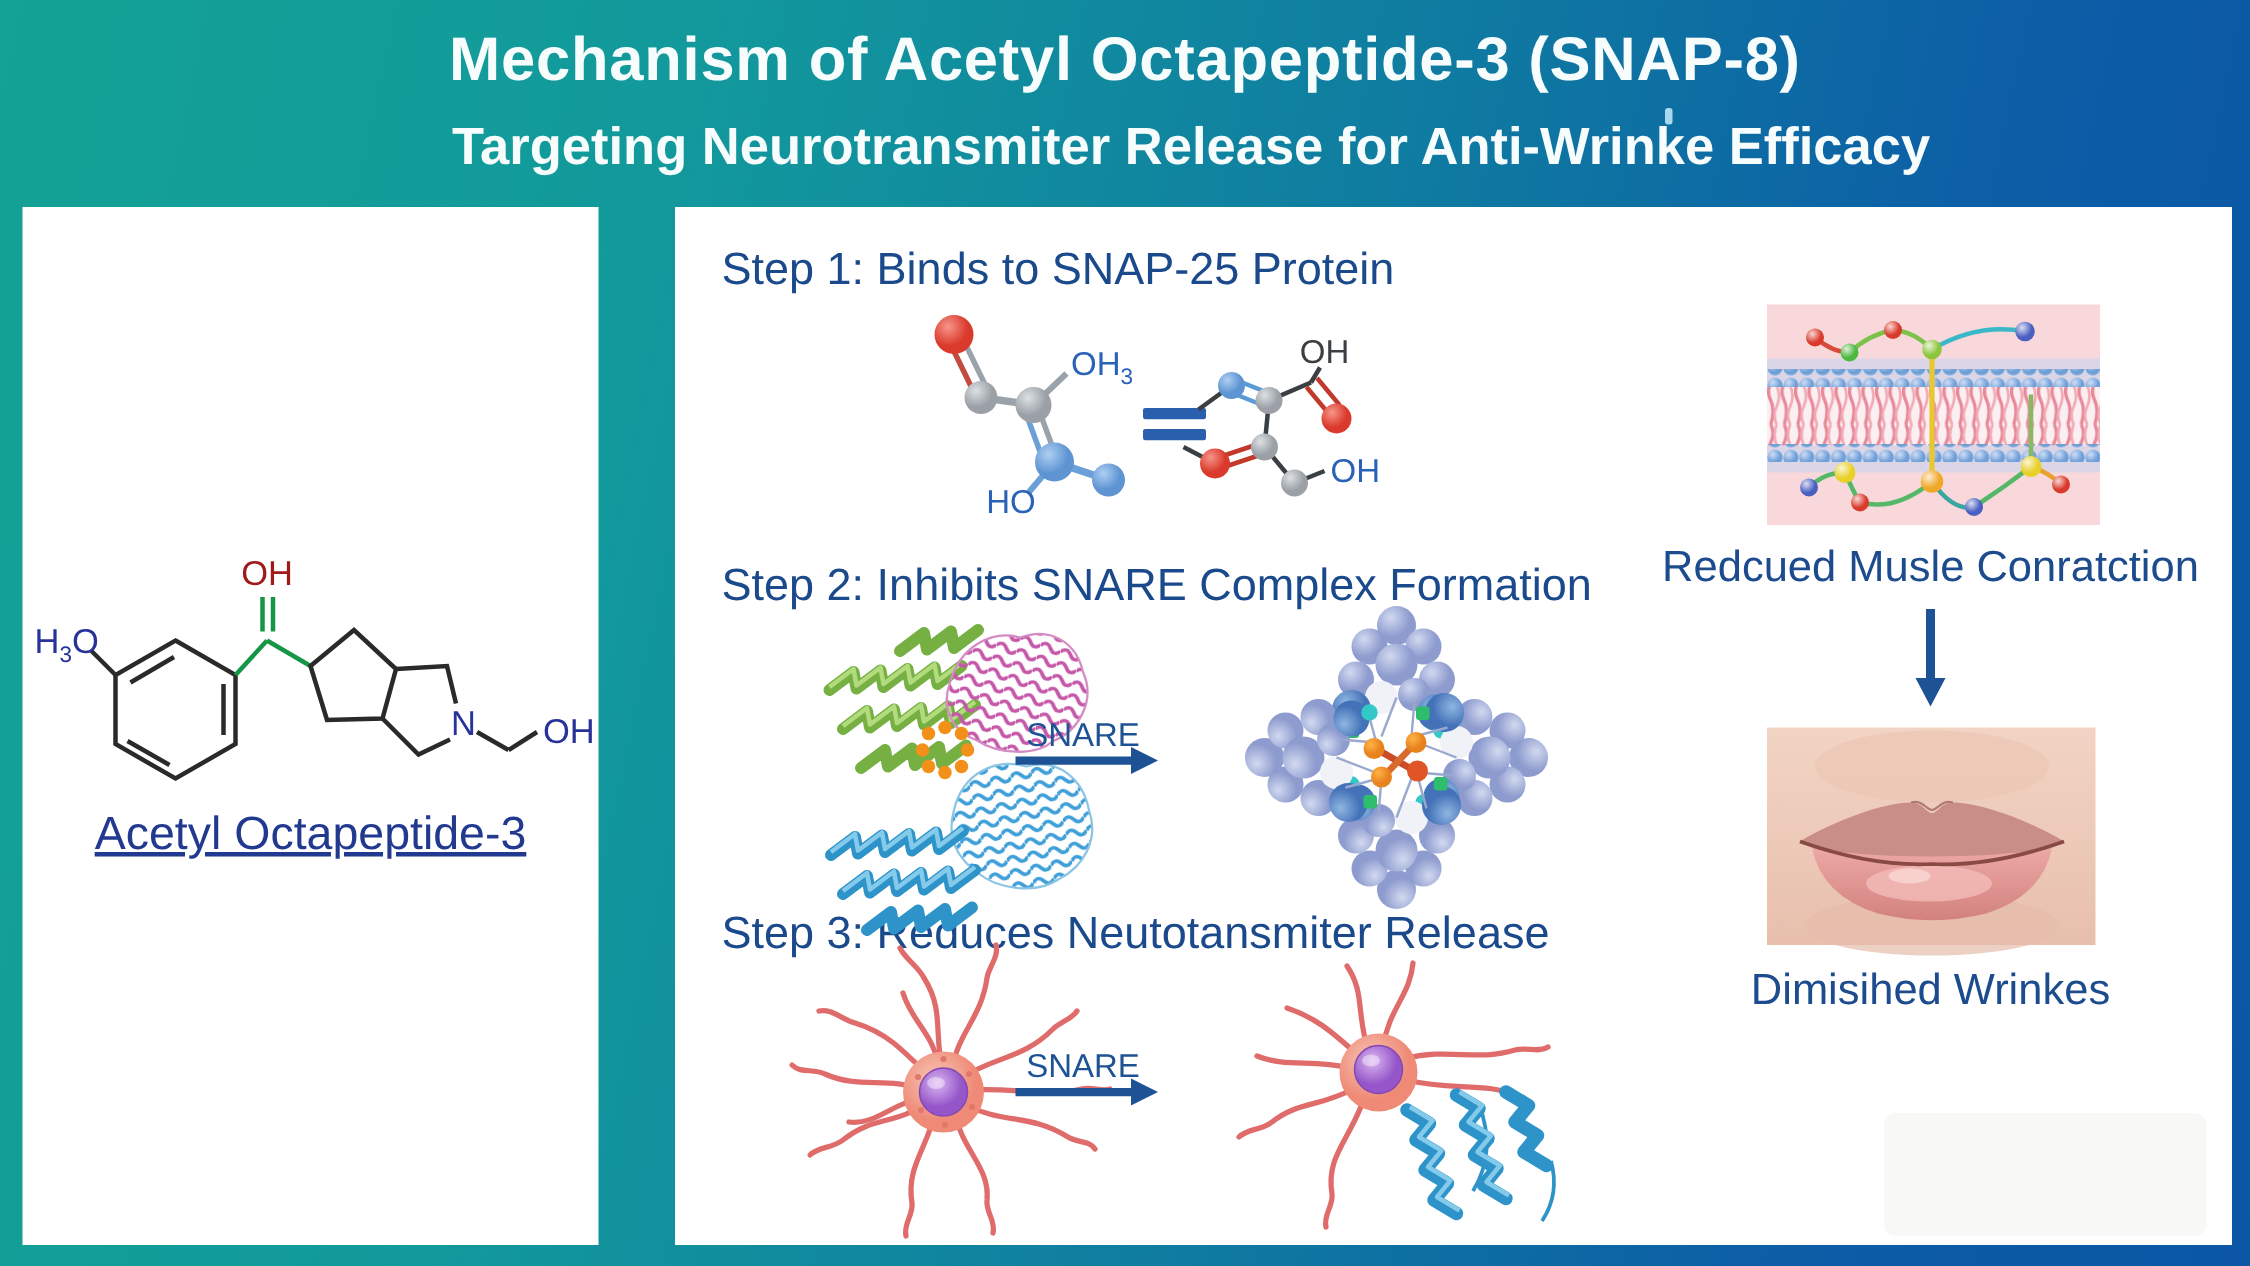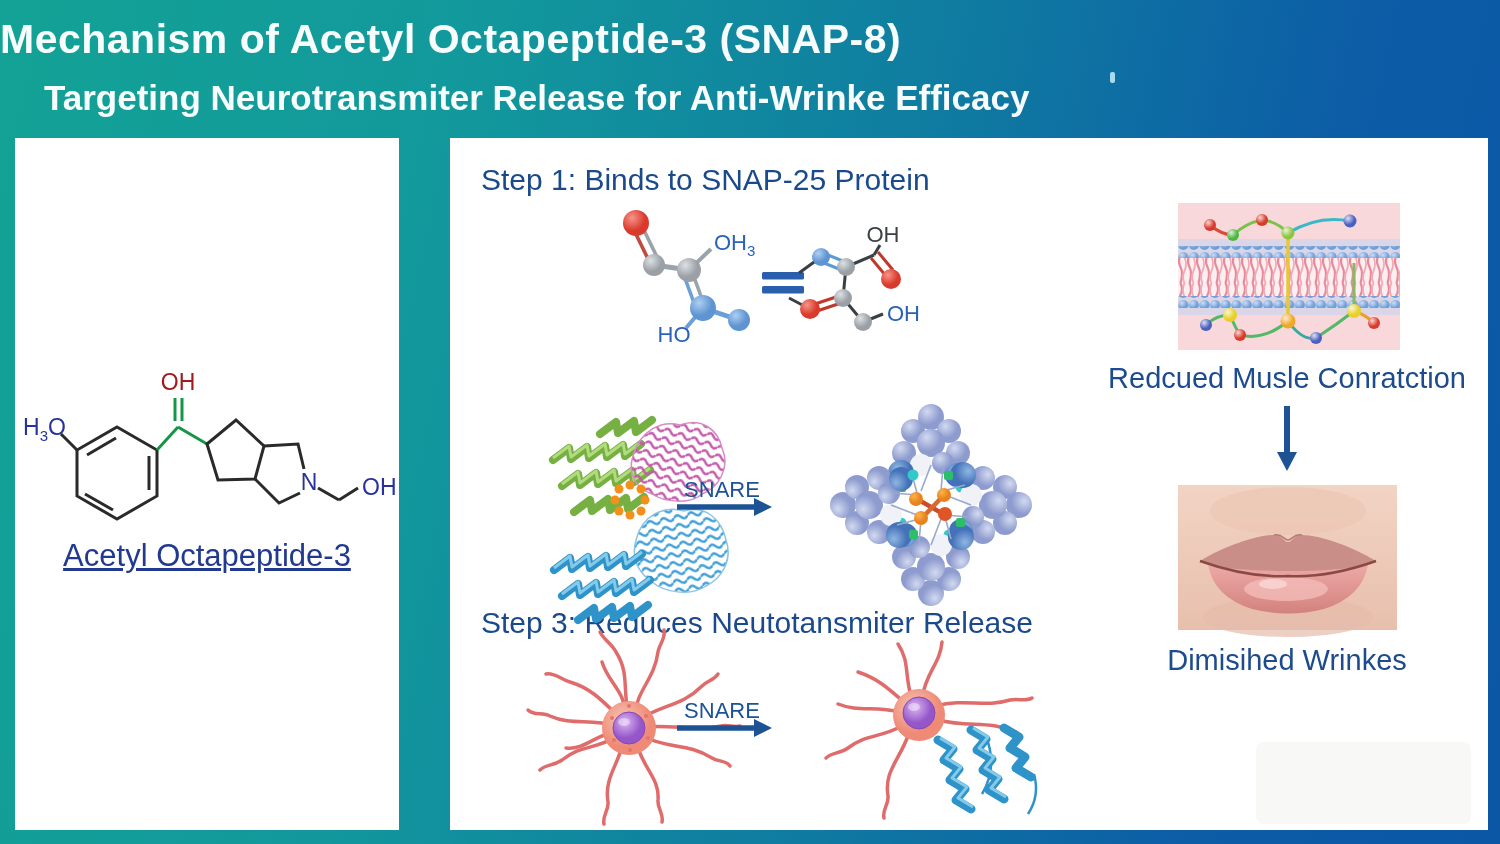--- a/index.html
+++ b/index.html
@@ -1,19 +1,19 @@
 <!DOCTYPE html>
 <html><head>
 <meta charset="utf-8">
 <style>
   html,body{margin:0;padding:0;background:#222;}
   .stage{position:relative;width:1500px;height:844px;overflow:hidden;
     font-family:"Liberation Sans","DejaVu Sans",sans-serif;
     background:linear-gradient(102deg,#13a295 0%,#12999c 28%,#0f7ba1 58%,#0c5ca6 82%,#0b57a6 100%);}
-  .title,.subtitle{position:absolute;left:0;width:100%;color:#f7fcfc;font-weight:bold;}
+  .title,.subtitle{position:absolute;left:0;width:100%;text-align:center;color:#f7fcfc;font-weight:bold;}
   .title{top:16px;font-size:41px;letter-spacing:.5px;}
   .subtitle{top:78px;font-size:35px;padding-left:44px;}
   .stray{position:absolute;left:1110px;top:72px;width:5px;height:11px;background:#a9d9ec;border-radius:2px;}
   .panel{position:absolute;top:138px;height:692px;background:#ffffff;}
   .panel.left{left:15px;width:384px;}
   .panel.mid{left:409px;width:667px;margin-left:41px;}
   .panel.right{left:1086px;width:402px;}
   .panel svg{position:absolute;left:0;top:0;}
   .step-h{position:absolute;left:31px;color:#1b4a8c;font-size:30px;white-space:nowrap;}
   .h1{top:25px}.h2{top:236px}.h3{top:468px}
@@ -61,20 +61,21 @@
         <line x1="303" y1="350" x2="324" y2="362" stroke="#2a2a2a" stroke-width="3"></line>
         <line x1="324" y1="362" x2="343" y2="350" stroke="#2a2a2a" stroke-width="3"></line>
         <text x="347" y="357" font-size="23" fill="#27339b">OH</text>
       </g>
     </svg>
     <div class="caption cap-left">Acetyl Octapeptide-3</div>
   </div>
 
   <div class="panel mid">
     <div class="step-h h1">Step 1: Binds to SNAP-25 Protein</div>
+    <div class="step-h h2">Step 2: Inhibits SNARE Complex Formation</div>
     <div class="step-h h3">Step 3: Reduces Neutotansmiter Release</div>
 
     <svg width="667" height="692" viewBox="0 0 667 692">
       <defs>
         <radialGradient id="gRed" cx="35%" cy="30%">
             <stop offset="0%" stop-color="#f8948a"></stop>
             <stop offset="100%" stop-color="#d93a2b"></stop>
           </radialGradient>
         <radialGradient id="gGray" cx="35%" cy="30%">
             <stop offset="0%" stop-color="#dde1e4"></stop>

